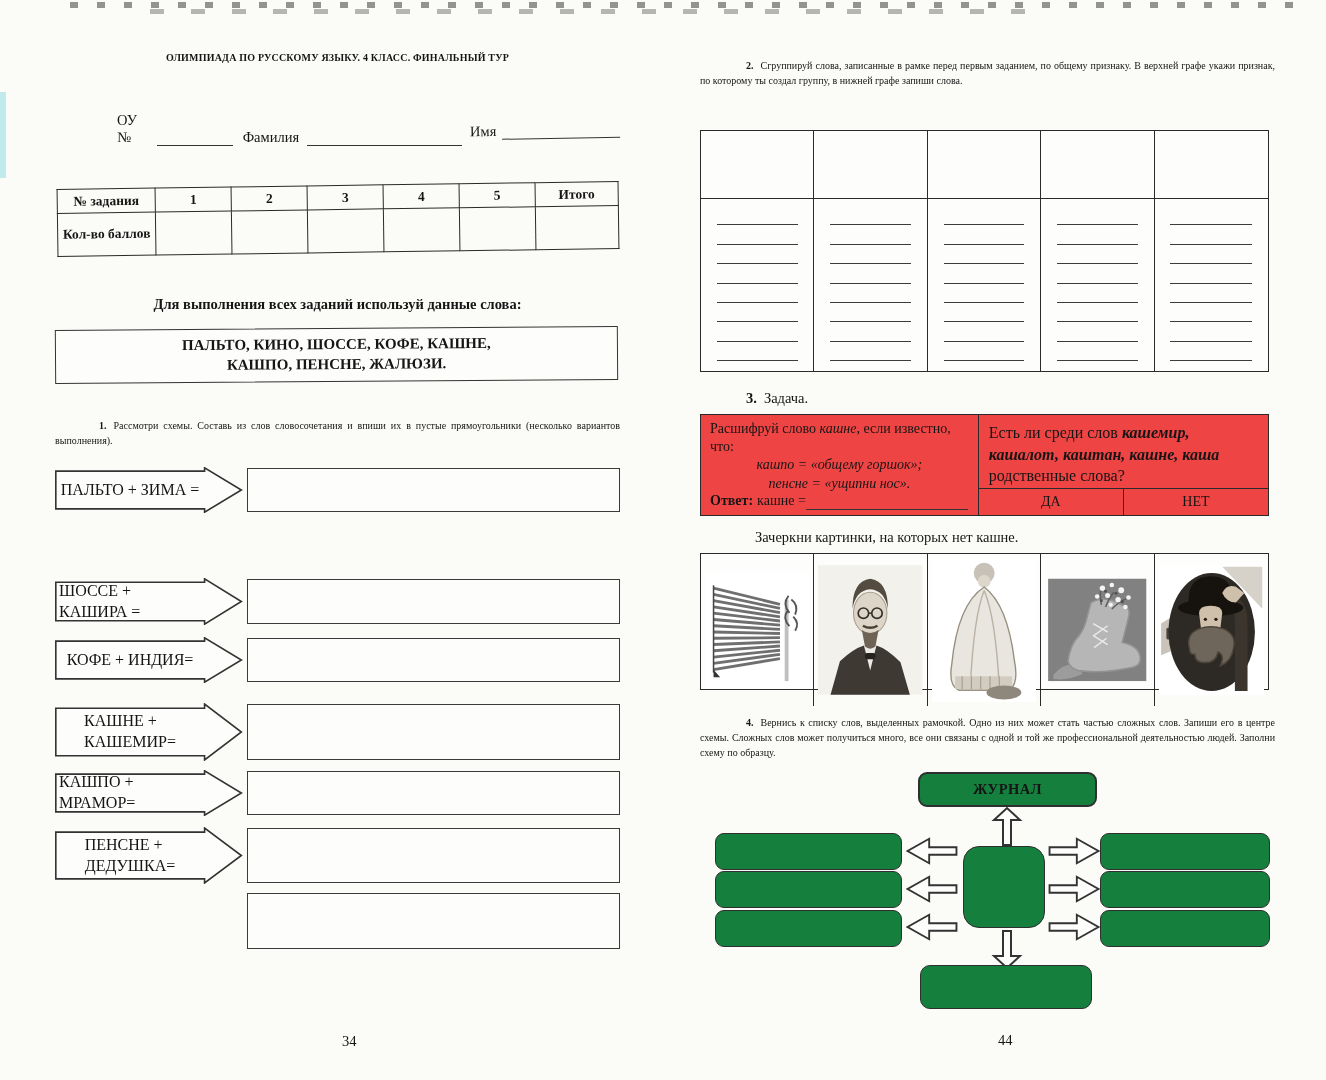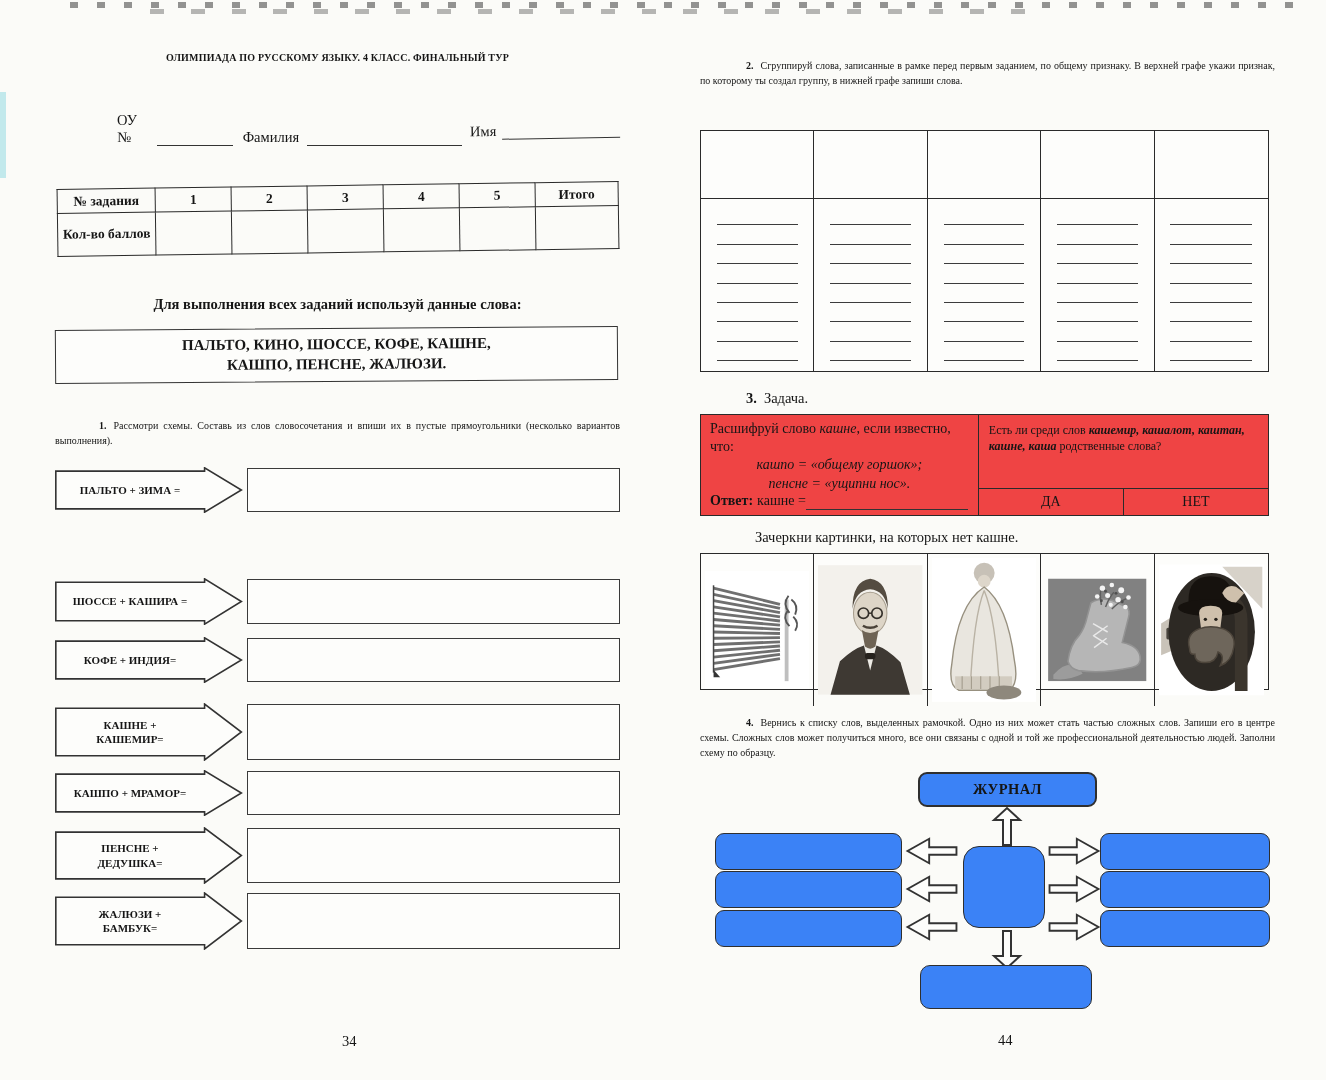--- a/index.html
+++ b/index.html
@@ -42,22 +42,22 @@
     padding:5px 0 6px;line-height:1.35;background:#fdfdfb;}
 
   .para{font-size:10px;line-height:1.5;text-align:justify;}
   .tnum{font-weight:bold;padding-right:7px;}
   .task1{position:absolute;top:378px;left:0;width:565px;text-indent:44px;}
 
   .srow{position:absolute;left:0;width:565px;}
   .arrowwrap{position:absolute;left:0;top:0;bottom:0;width:188px;}
   .arrowwrap svg{position:absolute;inset:0;width:100%;height:100%;}
   .arrow-label{position:absolute;left:4px;right:42px;top:0;bottom:0;display:flex;
-    align-items:center;justify-content:center;text-align:center;font-weight:bold;
-    font-size:11px;white-space:pre-line;line-height:1.3;}
+    align-items:center;justify-content:center;text-align:left;font-weight:normal;
+    font-size:16px;white-space:pre-line;line-height:1.3;}
   .ansbox{position:absolute;left:192px;right:0;top:1px;bottom:1px;
     border:1.3px solid #3a3a3a;background:#fdfdfb;}
 
   .pgnum{position:absolute;font-size:14.5px;}
 
   
   .task2{position:absolute;top:18px;left:0;width:575px;text-indent:46px;}
   .gtable{position:absolute;top:90px;left:0;width:567px;height:240px;
     border:1.6px solid #2a2a2a;display:grid;grid-template-columns:repeat(5,1fr);
     grid-template-rows:68px 1fr;background:#fdfdfb;}
@@ -70,36 +70,36 @@
   .task3-head{position:absolute;top:350px;left:46px;font-size:14.5px;}
   .t3table{position:absolute;top:374px;left:0;width:567px;height:100px;
     border:1.6px solid #2a2a2a;display:grid;grid-template-columns:49% 51%;background:#ef4444;}
   .t3left{position:relative;border-right:1.4px solid #2a2a2a;padding:5px 9px;font-size:14px;line-height:1.3;}
   .t3clue{text-align:center;font-style:italic;}
   .t3answer{position:absolute;left:9px;right:10px;bottom:5px;display:flex;align-items:flex-end;}
   .t3answer .lbl{font-weight:bold;}
   .t3answer .wrd{padding-left:4px;}
   .t3answer .uline{flex:1;height:13px;}
   .t3right{display:flex;flex-direction:column;}
-  .t3q{flex:1;padding:7px 10px 0;font-size:12px;line-height:1.35;}
+  .t3q{flex:1;padding:7px 10px 0;font-size:16px;line-height:1.35;}
   .bi{font-weight:bold;font-style:italic;}
   .t3opts{height:26px;border-top:1.4px solid #2a2a2a;display:flex;}
   .t3opt{flex:1;display:flex;align-items:center;justify-content:center;font-size:14px;}
   .t3opt + .t3opt{border-left:1.4px solid #2a2a2a;text-align:right;}
 
   .strike-caption{position:absolute;top:489px;left:55px;font-size:14.5px;}
   .picstrip{position:absolute;top:513px;left:0;width:567px;height:135px;
     border:1.6px solid #2a2a2a;display:grid;grid-template-columns:repeat(5,1fr);background:#fdfdfb;}
   .piccell{border-right:1.4px solid #2a2a2a;display:flex;align-items:center;justify-content:center;padding:4px;}
   .piccell:last-child{border-right:none;}
   .piccell svg{height:100%;width:auto;max-width:100%;}
 
   .task4{position:absolute;top:675px;left:0;width:575px;text-indent:46px;}
 
-  .dbox{position:absolute;border:1.6px solid #2f2f2f;border-radius:9px;background:#3b82f6;}
+  .dbox{position:absolute;border:1.6px solid #2f2f2f;border-radius:9px;background:#15803d;}
   .dlabel{border-width:2px;display:flex;align-items:center;justify-content:center;
     font-weight:bold;font-size:14.5px;letter-spacing:.5px;}
   .barrow{position:absolute;}
   .barrow svg{display:block;width:100%;height:100%;}
 </style>
 </head>
 <body>
 
 <div class="scan-noise1"></div>
 <div class="scan-noise2"></div>
@@ -213,27 +213,20 @@
     <div class="arrowwrap">
         <svg viewBox="0 0 230 56" preserveAspectRatio="none">
           <polygon points="1,5 183,5 183,1 228,28 183,55 183,51 1,51" fill="#fdfdfb" stroke="#333" stroke-width="1.6" vector-effect="non-scaling-stroke"></polygon>
         </svg>
       <div class="arrow-label">ПЕНСНЕ +
 ДЕДУШКА=</div>
       </div>
     <div class="ansbox"></div>
   </div>
   <div class="srow" style="top:852px;height:58px">
-    <div class="arrowwrap">
-        <svg viewBox="0 0 230 56" preserveAspectRatio="none">
-          <polygon points="1,5 183,5 183,1 228,28 183,55 183,51 1,51" fill="#fdfdfb" stroke="#333" stroke-width="1.6" vector-effect="non-scaling-stroke"></polygon>
-        </svg>
-      <div class="arrow-label">ЖАЛЮЗИ +
-БАМБУК=</div>
-      </div>
     <div class="ansbox"></div>
   </div>
 
   <div class="pgnum" style="left:287px;top:993px">34</div>
 </div>
 
 <div class="page" id="page-right">
 
   <div class="para task2">
     <span class="tnum">2.</span><span>Сгруппируй слова, записанные в рамке перед первым заданием, по общему признаку. В верхней графе укажи признак, по которому ты создал группу, в нижней графе запиши слова.</span>

